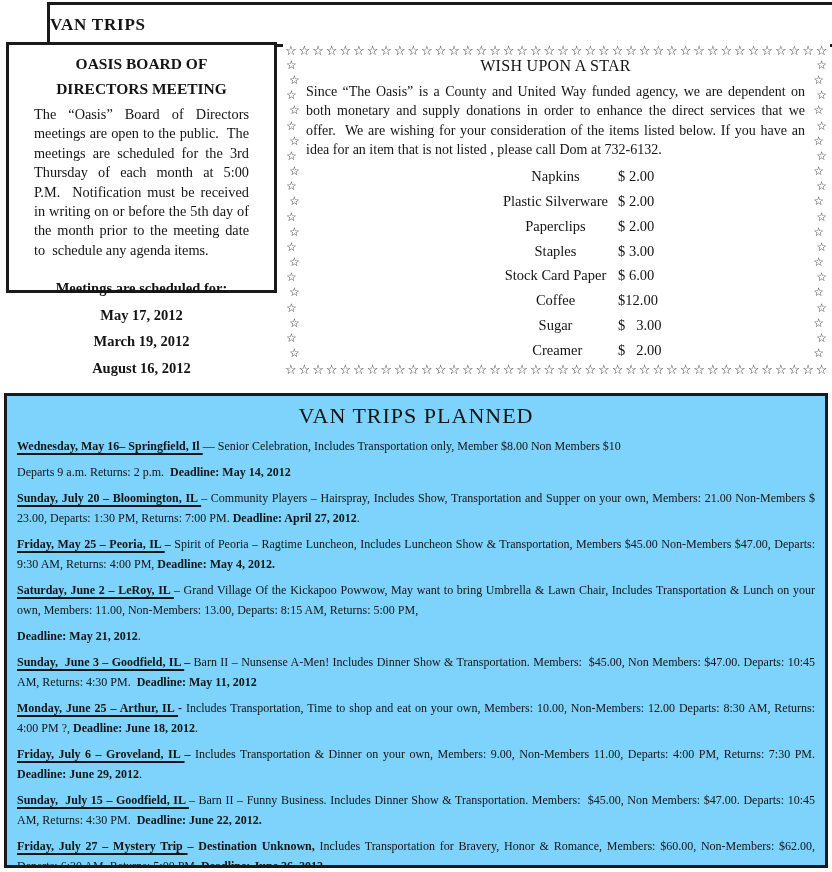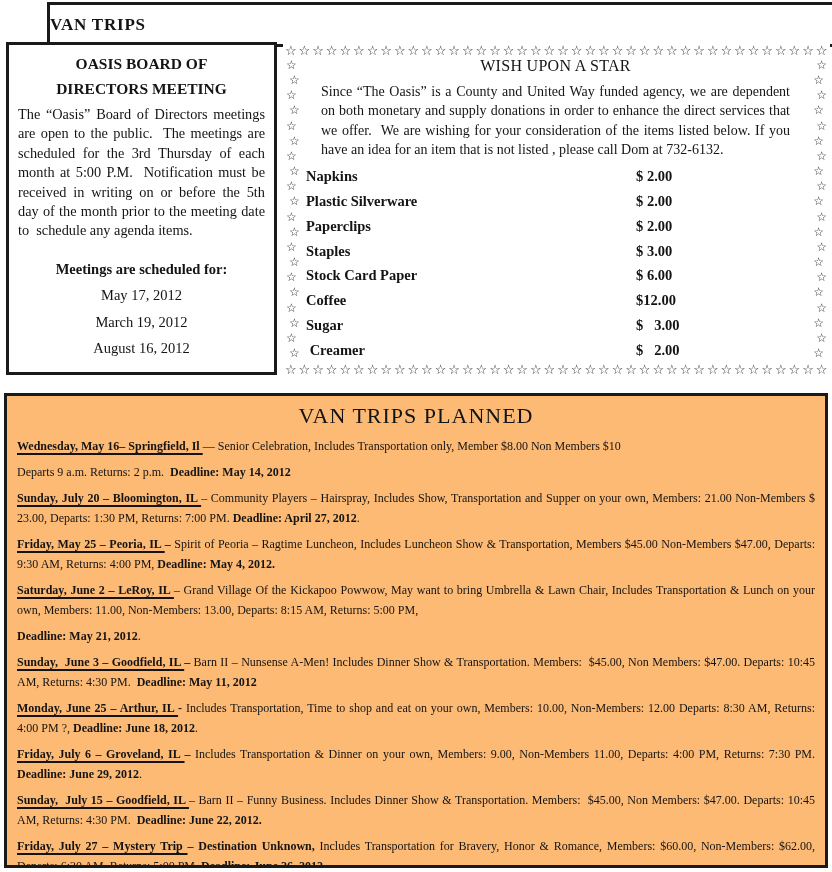--- a/index.html
+++ b/index.html
@@ -10,56 +10,56 @@
   }
   
   .header-box {
     position:absolute; top:2px; left:3px; width:824px; height:45px;
     border:3px solid #1a1a1a; display:flex; align-items:center; justify-content:flex-start;margin-left:44px;
   }
   .header-title { font-weight:bold; font-size:17px; letter-spacing:.8px; }
 
   
   .board-box {
-    position:absolute; top:42px; left:6px; width:271px; height:333px;
+    position:absolute; top:42px; left:6px; width:271px; height:251px;
     border:3px solid #1a1a1a; padding:6px 9px 0 9px; background:#fff;
   }
   .board-title { text-align:center; font-weight:bold; font-size:15.5px; line-height:25px; }
-  .board-body { margin:4px 0 0; font-size:14.3px; line-height:19.4px; text-align:justify; }
+  .board-body { margin:4px 16px 0; font-size:14.3px; line-height:19.4px; text-align:justify; }
   .board-sub { margin-top:20px; text-align:center; font-weight:bold; font-size:14.5px; }
-  .board-date { margin-top:9.5px; text-align:center; font-weight:normal; font-size:14.5px; }
+  .board-date { margin-top:9.5px; text-align:center; font-weight:bold; font-size:14.5px; }
 
   
   .star-panel { position:absolute; top:42px; left:283px; width:547px; height:336px; background:#fff; }
   .star-row {
     position:absolute; left:2px; right:2px; display:flex; justify-content:space-between;
     font-size:13px; line-height:13px; color:#2a2a2a;
   }
   .star-row.top { top:2px; }
   .star-row.bottom { bottom:2px; }
   .star-col {
     position:absolute; top:17px; bottom:19px; width:14px; display:flex; flex-direction:column;
     justify-content:space-between; font-size:12px; line-height:12px; color:#2a2a2a;
   }
   .star-col.left { left:3px; }
   .star-col.right { right:3px; text-align:right; }
   .star-col.left span:nth-child(even) { transform:translateX(3px); }
   .star-col.right span:nth-child(even) { transform:translateX(-3px); }
 
   .wish-content { position:absolute; top:15px; left:23px; right:25px; }
   .wish-title { text-align:center; font-weight:normal; font-size:16px; letter-spacing:.3px; }
-  .wish-body { margin:7px 15px 0; font-size:14px; line-height:19.3px; text-align:justify; }
+  .wish-body { margin:7px 0 0; font-size:14px; line-height:19.3px; text-align:justify; }
   .wish-items { margin-top:9px; }
-  .wish-item { position:relative; height:24.8px; font-weight:bold; font-size:14.5px; white-space:pre; }
-  .wish-item .price { position:absolute; left:330px; top:0; }
+  .wish-item { position:relative; height:24.8px; font-weight:normal; font-size:14.5px; white-space:pre;text-align:center; }
+  .wish-item .price { position:absolute; left:312px; top:0; }
 
   
   .trips-box {
     position:absolute; top:393px; left:4px; width:824px; height:475px;
-    border:3px solid #1a1a1a; padding:5px 10px 0 10px; background:#fdba74; overflow:hidden;
+    border:3px solid #1a1a1a; padding:5px 10px 0 10px; background:#7dd3fc; overflow:hidden;
   }
   .trips-title { text-align:center; font-size:22px; letter-spacing:1px; margin:2px 0 7px; font-weight:normal; }
   .trip-p { margin:0 0 5.5px; font-size:12px; line-height:20.3px; text-align:justify; }
   .seg-b { font-weight:bold; }
   .seg-u { text-decoration:underline; text-decoration-thickness:2px; text-underline-offset:2.5px; }
 </style>
 </head>
 <body>
 
 <div class="page">

